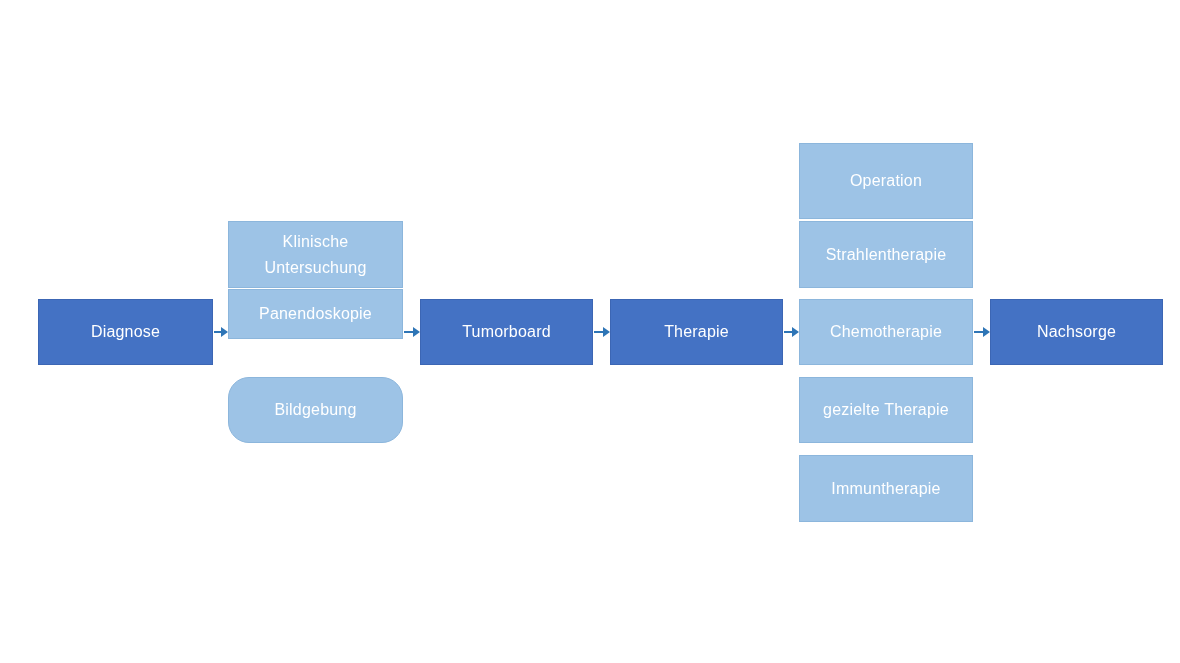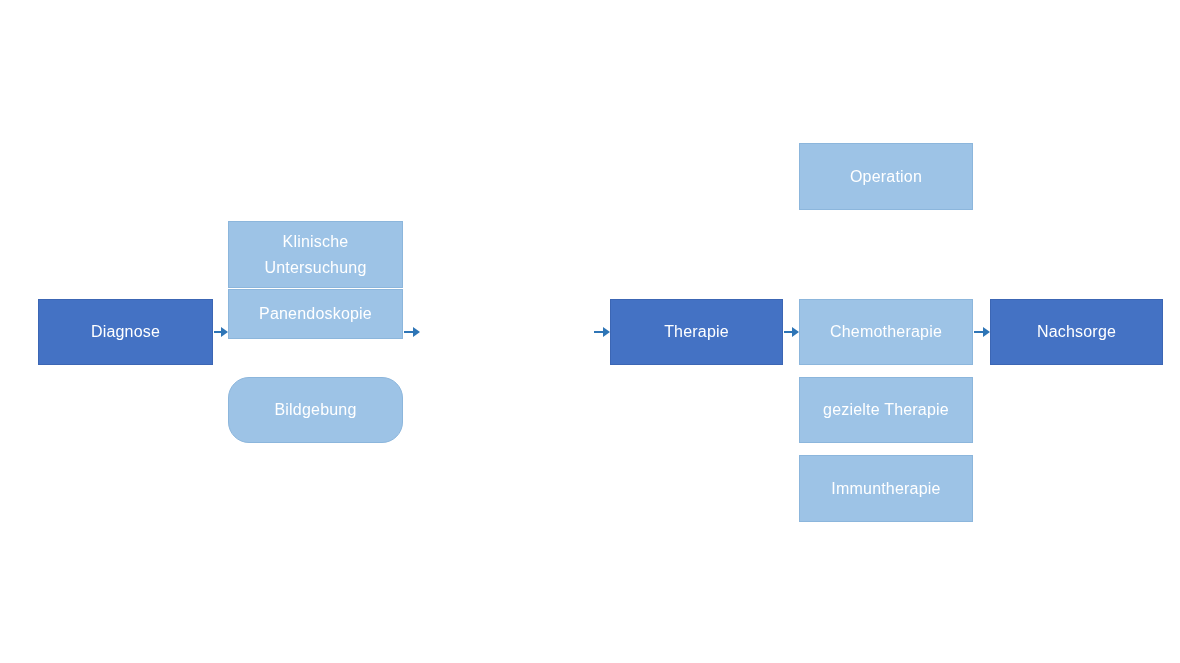--- a/index.html
+++ b/index.html
@@ -77,33 +77,39 @@
   <div class="box secondary" style="left:228px; top:289px; width:175px; height:50px;">
     <span class="label">Panendoskopie</span>
   </div>
 
   <div class="box secondary" style="left:228px; top:377px; width:175px; height:66px;border-radius:21px;">
     <span class="label">Bildgebung</span>
   </div>
 
   <div class="arrow" style="left:404px; top:331px; width:9px;"></div>
 
+  <div class="box primary" style="left:420px; top:299px; width:173px; height:66px;">
+    <span class="label">Tumorboard</span>
+  </div>
 
   <div class="arrow" style="left:594px; top:331px; width:9px;"></div>
 
   <div class="box primary" style="left:610px; top:299px; width:173px; height:66px;">
     <span class="label">Therapie</span>
   </div>
 
   <div class="arrow" style="left:784px; top:331px; width:8px;"></div>
 
-  <div class="box secondary" style="left:799px; top:143px; width:174px; height:67px;">
+  <div class="box secondary" style="left:799px; top:143px; width:174px; height:76px;">
     <span class="label">Operation</span>
   </div>
 
+  <div class="box secondary" style="left:799px; top:221px; width:174px; height:67px;">
+    <span class="label">Strahlentherapie</span>
+  </div>
 
   <div class="box secondary" style="left:799px; top:299px; width:174px; height:66px;">
     <span class="label">Chemotherapie</span>
   </div>
 
   <div class="box secondary" style="left:799px; top:377px; width:174px; height:66px;justify-content:center;">
     <span class="label">gezielte Therapie</span>
   </div>
 
   <div class="box secondary" style="left:799px; top:455px; width:174px; height:67px;">

